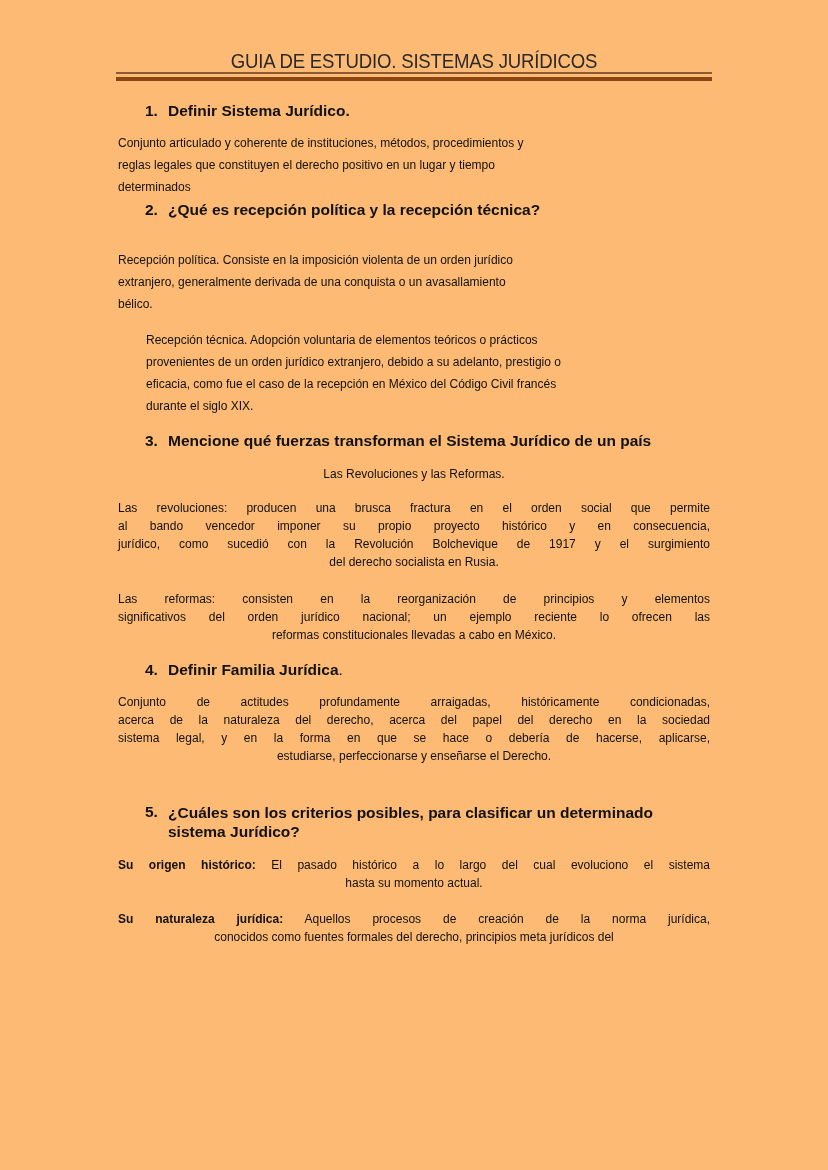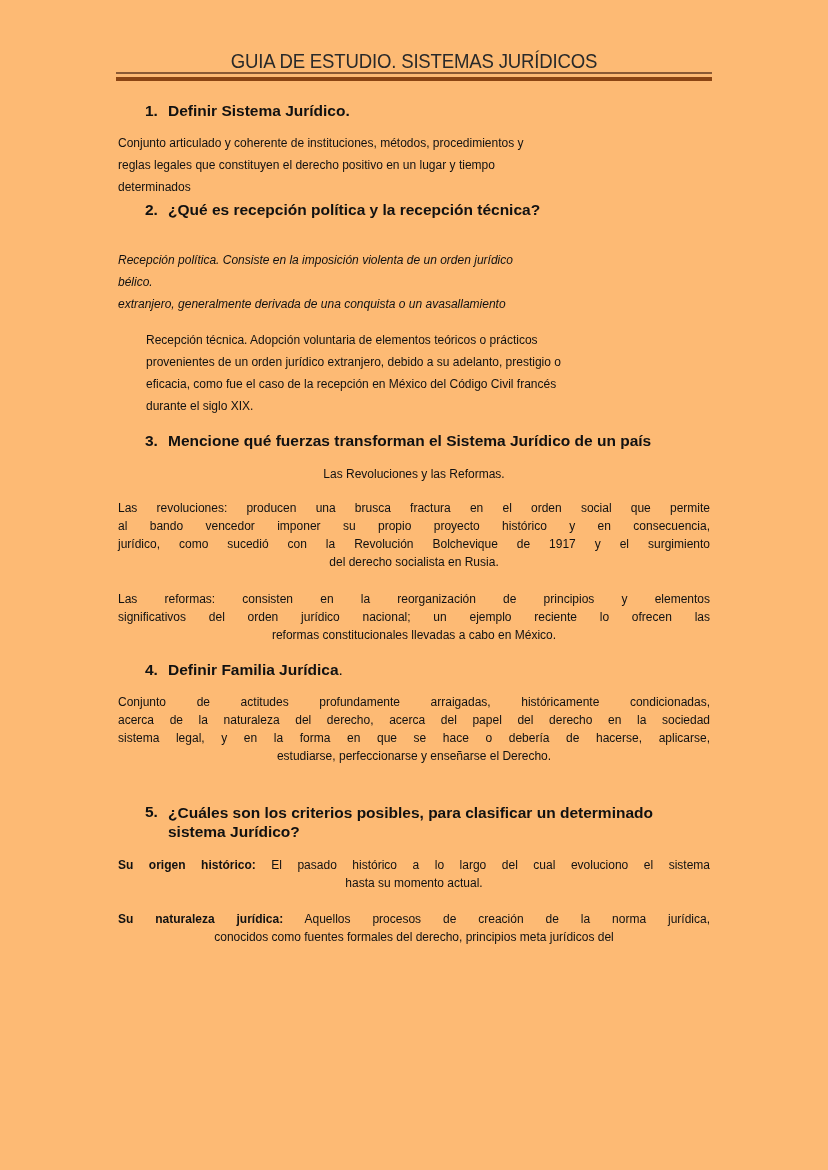--- a/index.html
+++ b/index.html
@@ -49,24 +49,24 @@
   <div class="body-text p15" style="top:132px;">
     <span class="line">Conjunto articulado y coherente de instituciones, métodos, procedimientos y</span>
     <span class="line">reglas legales que constituyen el derecho positivo en un lugar y tiempo</span>
     <span class="line">determinados</span>
   </div>
 
   <div class="heading" style="left:145px; top:201px;">
     <span class="num">2.</span>
     <span class="txt">¿Qué es recepción política y la recepción técnica?</span>
   </div>
-  <div class="body-text p15" style="top:249px;font-style:italic;">
+  <div class="body-text p15" style="top:249px;">
     <span class="line">Recepción política. Consiste en la imposición violenta de un orden jurídico</span>
+    <span class="line">extranjero, generalmente derivada de una conquista o un avasallamiento</span>
     <span class="line">bélico.</span>
-    <span class="line">extranjero, generalmente derivada de una conquista o un avasallamiento</span>
   </div>
   <div class="body-text p15" style="top:329px;margin-left:28px;">
     <span class="line">Recepción técnica. Adopción voluntaria de elementos teóricos o prácticos</span>
     <span class="line">provenientes de un orden jurídico extranjero, debido a su adelanto, prestigio o</span>
     <span class="line">eficacia, como fue el caso de la recepción en México del Código Civil francés</span>
     <span class="line">durante el siglo XIX.</span>
   </div>
 
   <div class="heading" style="left:145px; top:432px;">
     <span class="num">3.</span>

